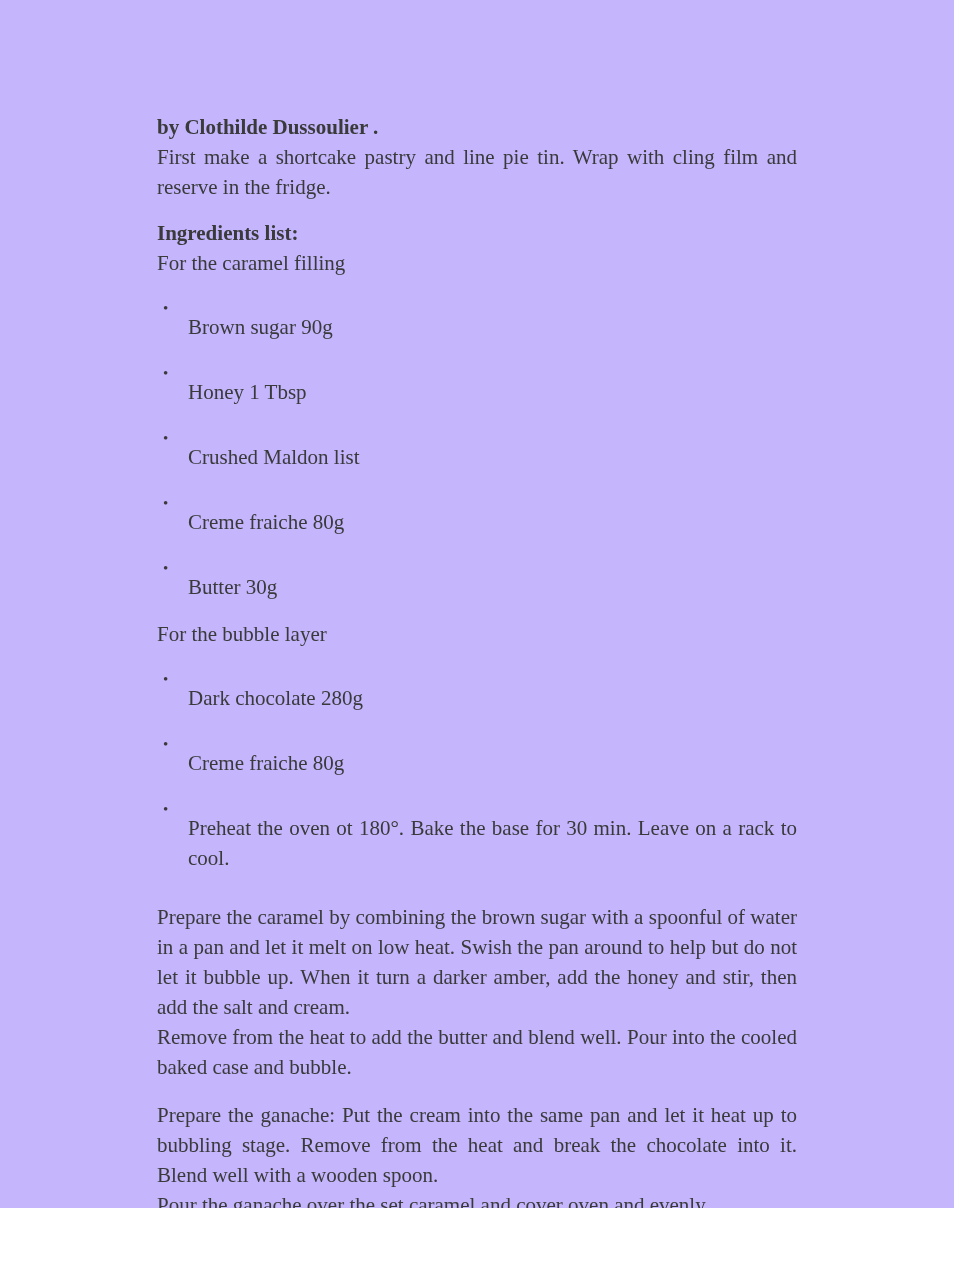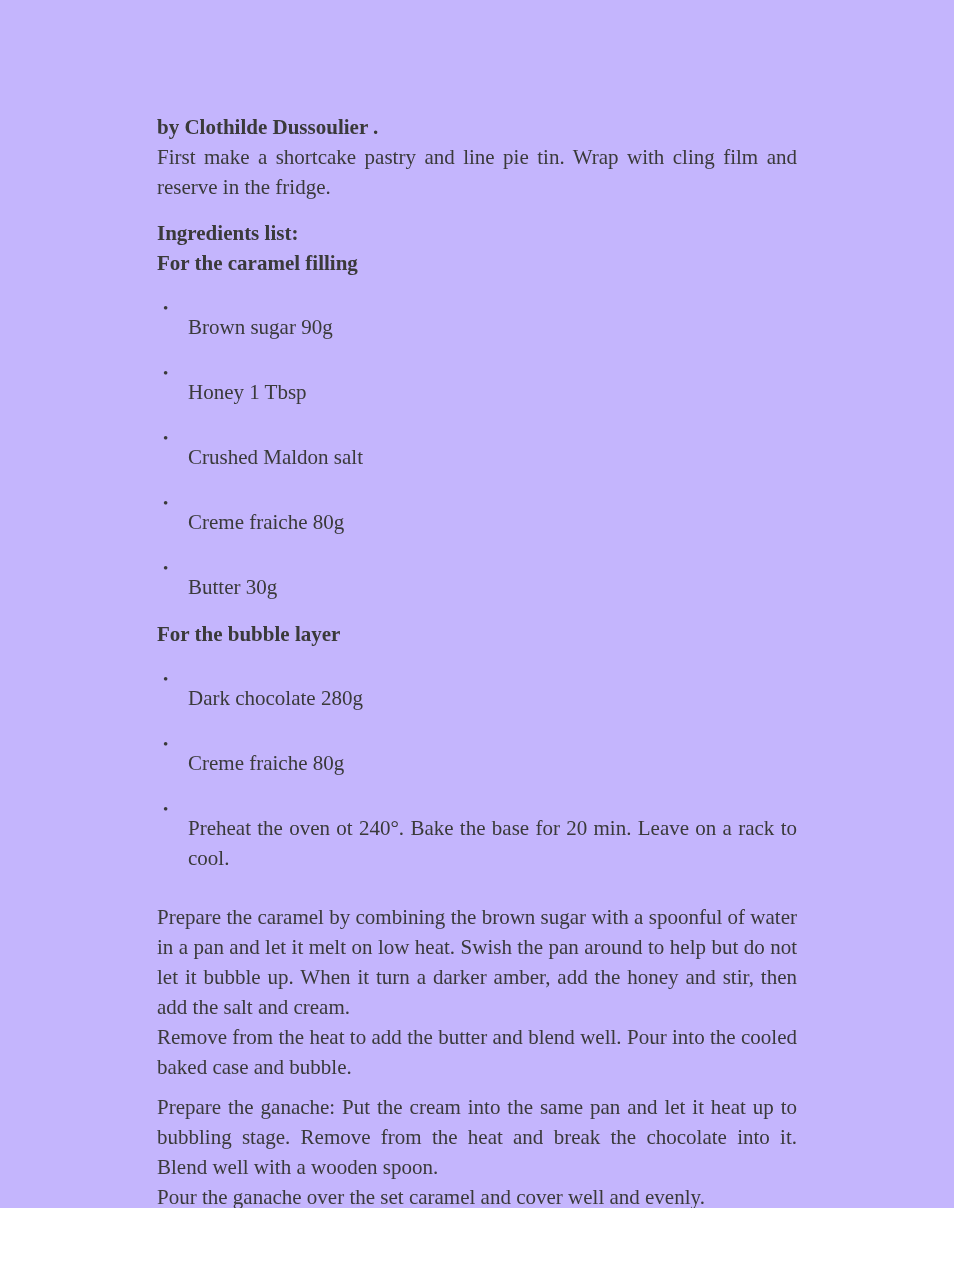--- a/index.html
+++ b/index.html
@@ -31,21 +31,20 @@
   .intro {
     text-align: justify;
     margin: 0;
   }
   .ingredients-heading {
     font-weight: bold;
     margin: 16px 0 0 0;
   }
   .subheading {
     margin: 0;
-    font-weight: bold;
   }
   .subheading.ganache {
     margin-top: 17px;
   }
   ul.ingredient-list {
     list-style: none;
     margin: 16px 0 0 0;
     padding: 0;
   }
   ul.ingredient-list li {
@@ -68,21 +67,21 @@
     margin-top: 18px;
   }
   .para {
     margin: 0;
     text-align: justify;
   }
   .para-group {
     margin-top: 29px;
   }
   .para-group.second {
-    margin-top: 10px;
+    margin-top: 18px;
   }
   .page-number {
     position: absolute;
     left: 0;
     right: 0;
     top: 1216px;
     text-align: center;
     font-size: 17px;
     color: #555555;
   }
@@ -105,21 +104,21 @@
       <li>
         <span class="bullet">•</span>
         <span class="li-text">Brown sugar 90g</span>
       </li>
       <li>
         <span class="bullet">•</span>
         <span class="li-text">Honey 1 Tbsp</span>
       </li>
       <li>
         <span class="bullet">•</span>
-        <span class="li-text">Crushed Maldon salt</span>
+        <span class="li-text">Crushed Maldon list</span>
       </li>
       <li>
         <span class="bullet">•</span>
         <span class="li-text">Creme fraiche 80g</span>
       </li>
       <li>
         <span class="bullet">•</span>
         <span class="li-text">Butter 30g</span>
       </li>
     </ul>
@@ -130,30 +129,30 @@
       <li>
         <span class="bullet">•</span>
         <span class="li-text">Dark chocolate 280g</span>
       </li>
       <li>
         <span class="bullet">•</span>
         <span class="li-text">Creme fraiche 80g</span>
       </li>
       <li>
         <span class="bullet">•</span>
-        <span class="li-text">Preheat the oven ot 240°. Bake the base for 20 min. Leave on a rack to cool.</span>
+        <span class="li-text">Preheat the oven ot 180°. Bake the base for 30 min. Leave on a rack to cool.</span>
       </li>
     </ul>
 
     <div class="para-group">
       <p class="para">Prepare the caramel by combining the brown sugar with a spoonful of water in a pan and let it melt on low heat. Swish the pan around to help but do not let it bubble up. When it turn a darker amber, add the honey and stir, then add the salt and cream.</p>
       <p class="para">Remove from the heat to add the butter and blend well. Pour into the cooled baked case and bubble.</p>
     </div>
 
     <div class="para-group second">
       <p class="para">Prepare the ganache: Put the cream into the same pan and let it heat up to bubbling stage. Remove from the heat and break the chocolate into it. Blend well with a wooden spoon.</p>
-      <p class="para">Pour the ganache over the set caramel and cover well and evenly.</p>
+      <p class="para">Pour the ganache over the set caramel and cover oven and evenly.</p>
     </div>
 
   </div>
 
   <div class="page-number">59</div>
 </div>
 
 </body></html>

